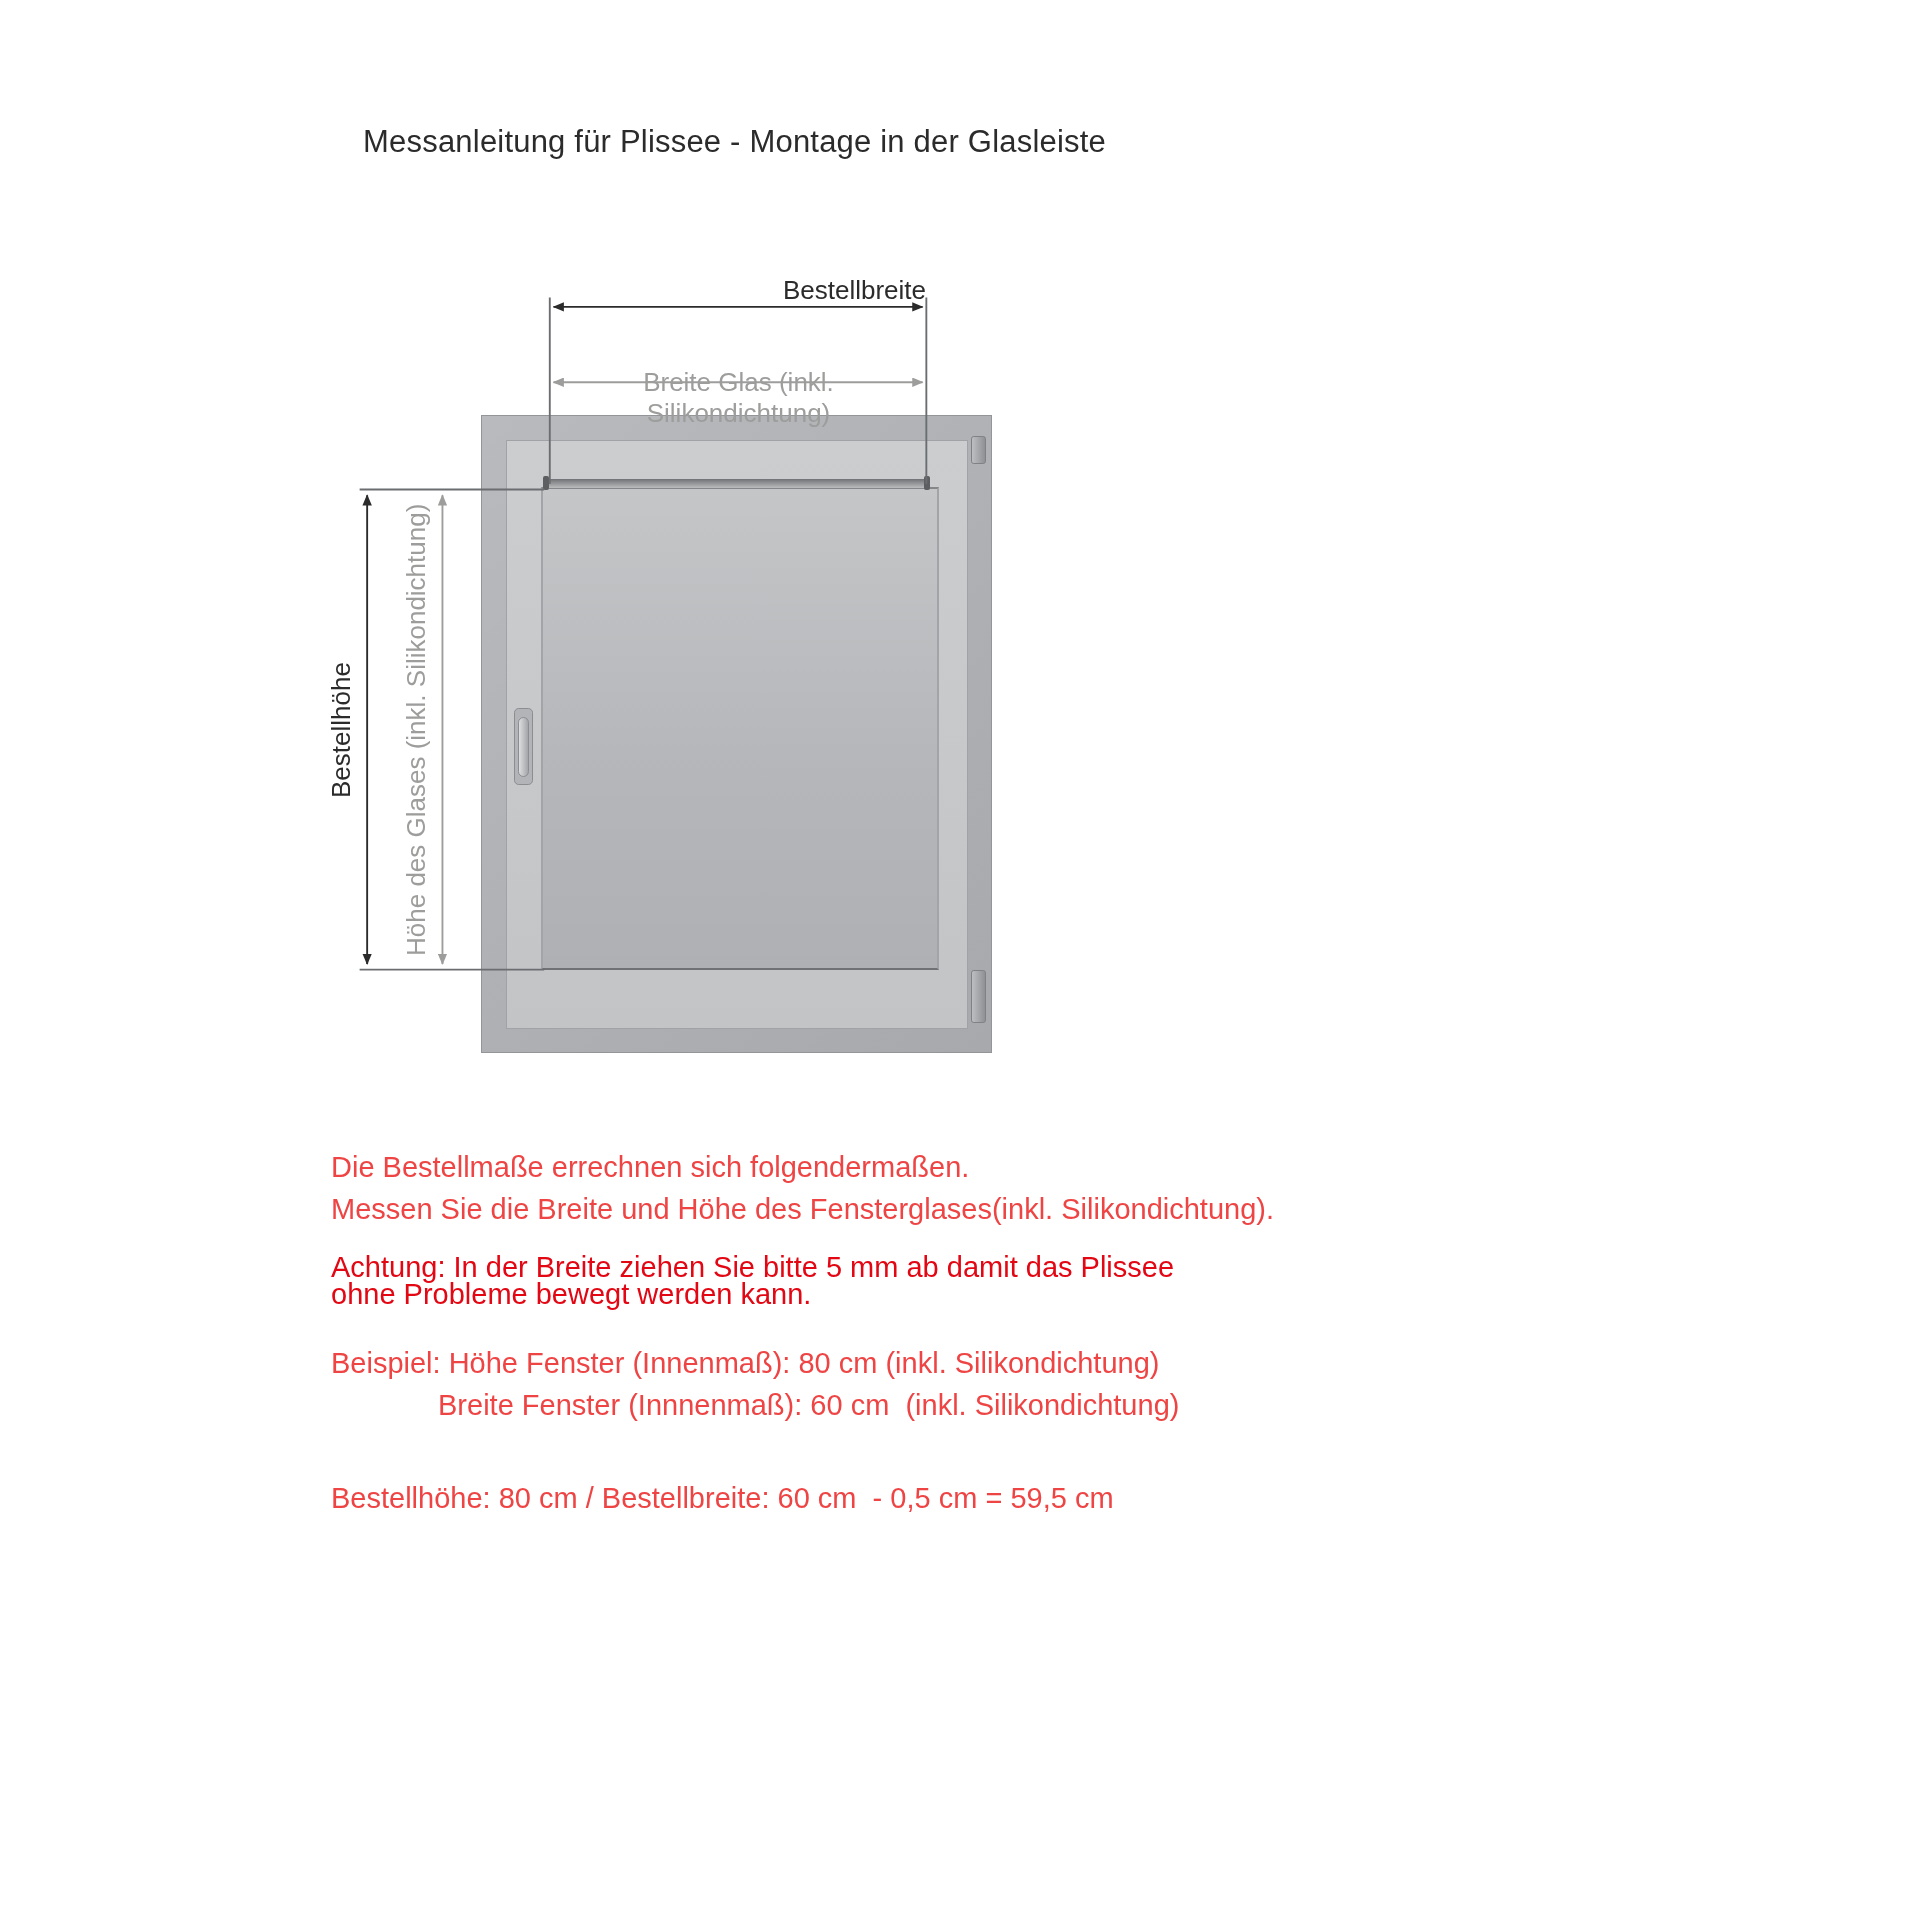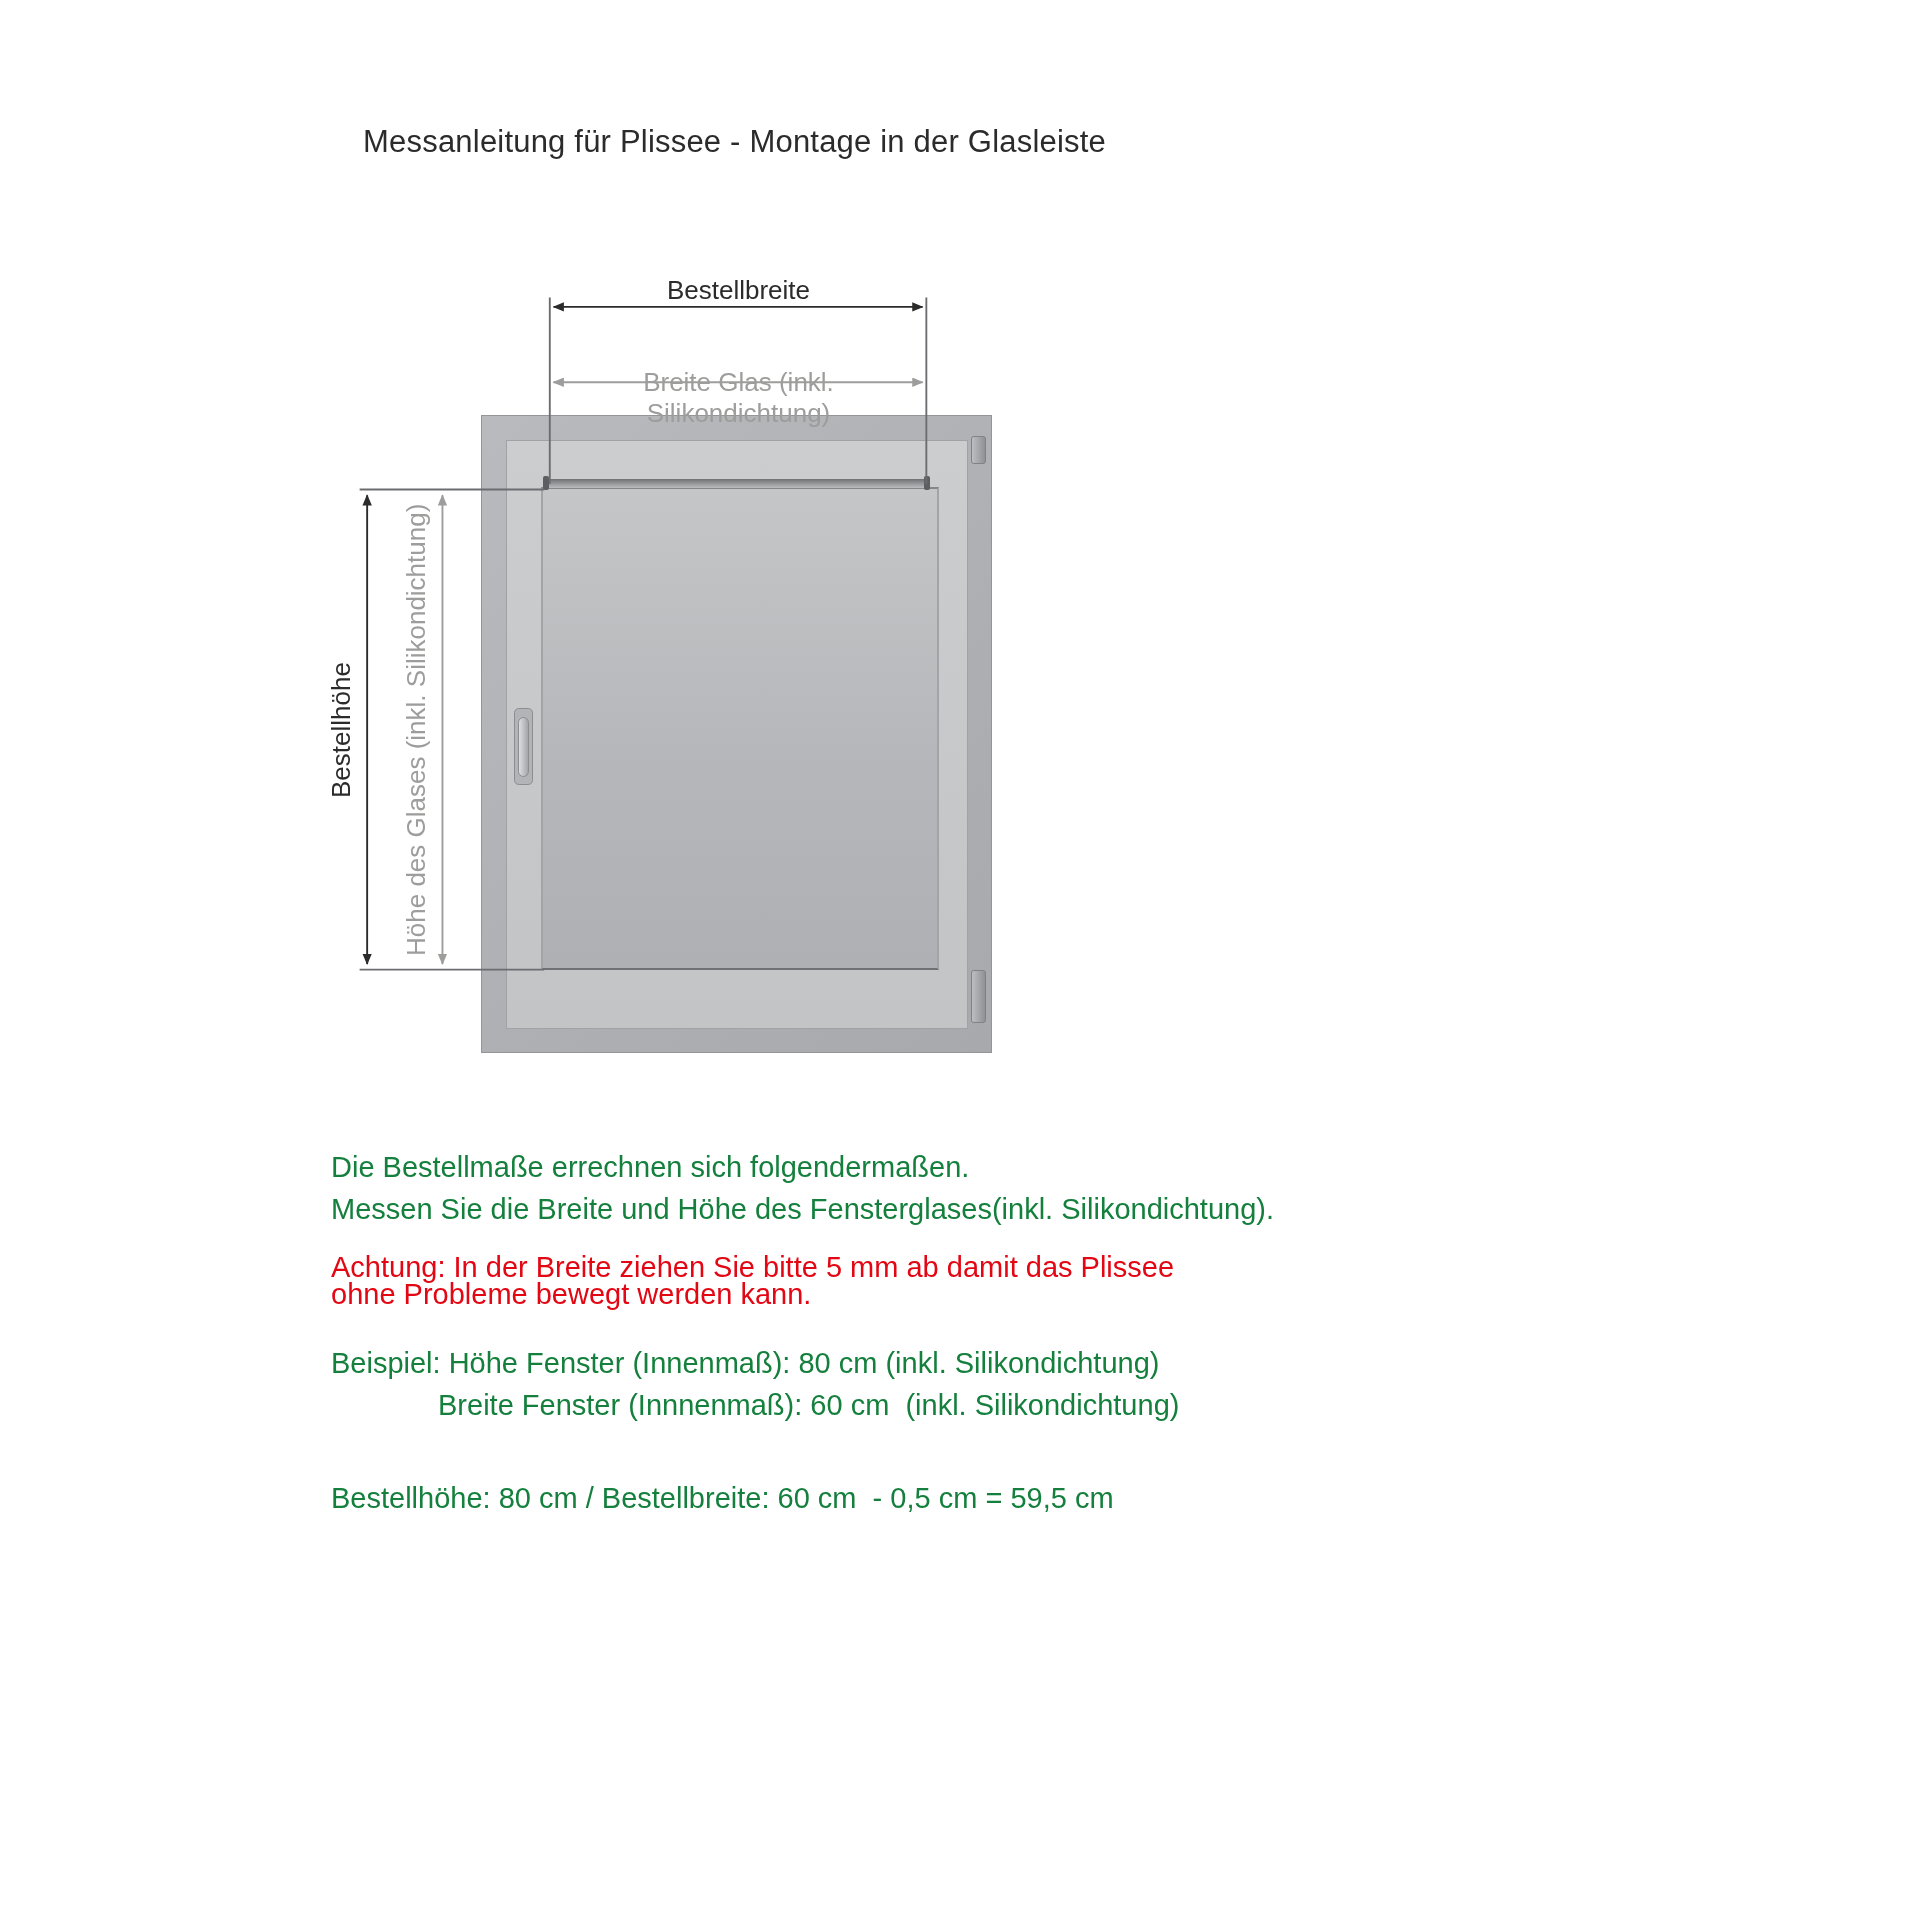--- a/index.html
+++ b/index.html
@@ -26,21 +26,21 @@
 
   
   .dim-label {
     position: absolute;
     font-size: 26px;
     color: #2b2b2b;
     text-align: center;
   }
   .dim-label.gray { color: #9d9d9c; }
 
-  #lbl-bestellbreite { left: 551px; top: 275px; width: 375px; }
+  #lbl-bestellbreite { left: 551px; top: 275px; width: 375px; text-align: right; }
   #lbl-breiteglas    { left: 551px; top: 347px; width: 375px; margin-top: 20px; }
 
   .vlabel {
     position: absolute;
     writing-mode: vertical-rl;
     transform: rotate(180deg);
     text-align: center;
     font-size: 26px;
     height: 476px;
     width: 34px;
@@ -110,21 +110,21 @@
     left: 0; top: 0;
     width: 1928px; height: 1928px;
     pointer-events: none;
   }
 
   
   .txt {
     position: absolute;
     font-size: 29px;
     white-space: pre;
-    color: #15803d;
+    color: #ef4444;
   }
   .txt.red { color: #e30613; }
   #txt-line1 { left: 331px; top: 1151px; }
   #txt-line2 { left: 331px; top: 1193px; }
   #txt-warn1 { left: 331px; top: 1235px; margin-top: 16px; }
   #txt-warn2 { left: 331px; top: 1278px; }
   #txt-ex1   { left: 331px; top: 1347px; }
   #txt-ex2   { left: 438px; top: 1389px; }
   #txt-ex3   { left: 331px; top: 1482px; }
 </style>

